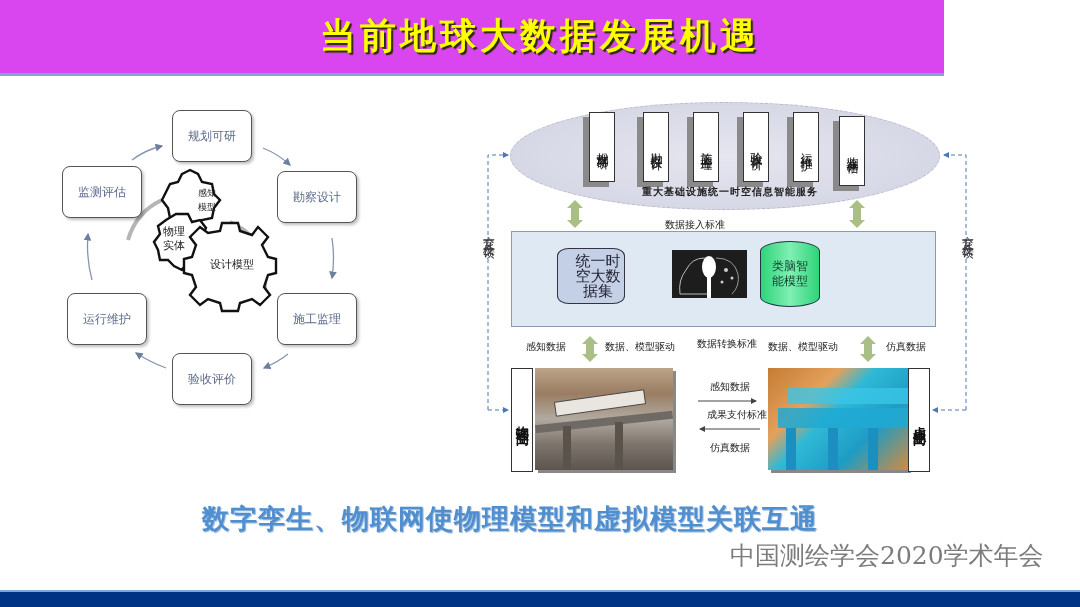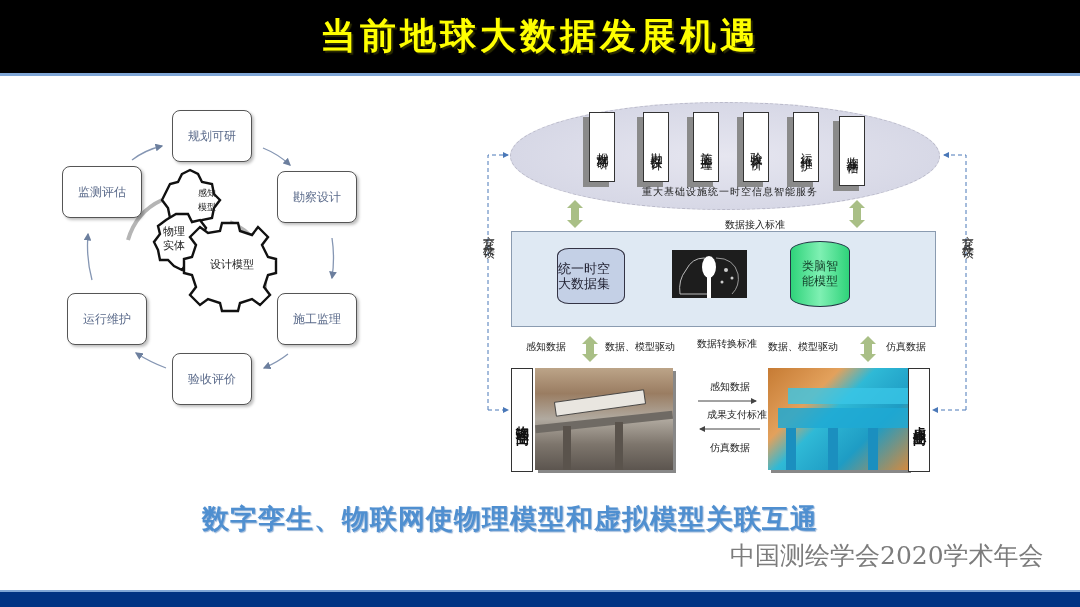--- a/index.html
+++ b/index.html
@@ -1,37 +1,37 @@
 <!DOCTYPE html>
 <html><head>
 <meta charset="utf-8">
 <style>
   * { box-sizing: border-box; margin: 0; padding: 0; }
   html, body { width: 1080px; height: 607px; overflow: hidden; background: #ffffff; }
   body { position: relative; font-family: "DejaVu Sans", "Liberation Sans", sans-serif; }
 
-  .top-bar { position: absolute; left: 0; top: 0; width: 1080px; height: 76px; background: #000000; border-bottom: 3px solid #7fa6d6; }
+  .top-bar { position: absolute; left: 0; top: 0; width: 944px; height: 76px; background: #d946ef; border-bottom: 3px solid #7fa6d6; }
   .title { position: absolute; left: 0; width: 1080px; top: 12px; text-align: center; color: #ffff00; font-size: 36px; font-weight: bold; letter-spacing: 4px; font-family: "DejaVu Serif", serif; text-shadow: 2px 2px 1px #2b2b00; }
   .bottom-bar { position: absolute; left: 0; top: 590px; width: 1080px; height: 17px; background: #003383; border-top: 2px solid #7fa6d6; }
 
   
   .cycle-box { position: absolute; width: 80px; height: 52px; border: 1.5px solid #555; border-radius: 8px; background: #fff; box-shadow: 2px 2px 3px rgba(0,0,0,0.25); display: flex; align-items: center; justify-content: center; font-size: 12px; color: #5a6a8a; }
   .cycle-svg { position: absolute; left: 50px; top: 100px; }
   .gear-label { position: absolute; font-size: 11px; color: #222; text-align: center; line-height: 14px; }
 
   
   .ellipse { position: absolute; left: 510px; top: 102px; width: 430px; height: 108px; border-radius: 50%; background: radial-gradient(ellipse at center, #e6e6f0 0%, #d7d8e6 70%, #cfd0df 100%); border: 1px dashed #b9b9c9; }
   .pillar { position: absolute; width: 26px; height: 70px; background: #fff; border: 1px solid #333; font-size: 12px; color: #111; writing-mode: vertical-rl; text-orientation: upright; display: flex; align-items: center; justify-content: center; letter-spacing: 2px; box-shadow: -6px 5px 0 #8a8a8a; }
-  .ellipse-caption { position: absolute; left: 610px; top: 185px; width: 240px; text-align: center; font-size: 10px; font-weight: normal; color: #222; letter-spacing: 1px; }
+  .ellipse-caption { position: absolute; left: 610px; top: 185px; width: 240px; text-align: center; font-size: 10px; font-weight: bold; color: #222; letter-spacing: 1px; }
 
   .mid-panel { position: absolute; left: 511px; top: 231px; width: 425px; height: 96px; background: #dfe9f3; border: 1.5px solid #8a9bb0; }
   .std-label { position: absolute; font-size: 10px; color: #222; }
-  .cyl1 { position: absolute; left: 557px; top: 248px; width: 68px; height: 56px; background: #c4d0e6; border: 1.5px solid #334; border-radius: 12px / 8px; display: flex; align-items: center; justify-content: flex-start; text-align: center; font-size: 13px; color: #223; line-height: 15px; }
+  .cyl1 { position: absolute; left: 557px; top: 248px; width: 68px; height: 56px; background: #c4d0e6; border: 1.5px solid #334; border-radius: 12px / 8px; display: flex; align-items: center; justify-content: flex-end; text-align: center; font-size: 15px; color: #223; line-height: 15px; }
   .brain { position: absolute; left: 672px; top: 250px; width: 75px; height: 48px; background: #1d1d1d; overflow: hidden; }
-  .cyl2 { position: absolute; left: 790px; top: 241px; width: 60px; height: 66px; background: linear-gradient(90deg, #2fd37a, #7ff0b3 50%, #2fd37a); border: 1.5px solid #234; border-radius: 30px / 10px; display: flex; align-items: center; justify-content: center; text-align: center; font-size: 12px; color: #13402a; line-height: 15px; }
+  .cyl2 { position: absolute; left: 760px; top: 241px; width: 60px; height: 66px; background: linear-gradient(90deg, #2fd37a, #7ff0b3 50%, #2fd37a); border: 1.5px solid #234; border-radius: 30px / 10px; display: flex; align-items: center; justify-content: center; text-align: center; font-size: 12px; color: #13402a; line-height: 15px; }
 
   .side-label { position: absolute; font-size: 12px; color: #333; writing-mode: vertical-rl; text-orientation: upright; letter-spacing: 4px; }
   .small-label { position: absolute; font-size: 10px; color: #222; white-space: nowrap; }
 
   .space-tag { position: absolute; width: 22px; height: 104px; background: #fff; border: 1px solid #333; font-size: 13px; font-weight: bold; color: #111; writing-mode: vertical-rl; text-orientation: upright; display: flex; align-items: center; justify-content: center; letter-spacing: 2px; }
   .photo-physical { position: absolute; left: 535px; top: 368px; width: 138px; height: 102px; background: linear-gradient(180deg, #bca488 0%, #9a7d62 25%, #b1aaa0 50%, #7d756c 75%, #5c554f 100%); box-shadow: 3px 3px 0 #888; overflow: hidden; }
   .photo-virtual { position: absolute; left: 768px; top: 368px; width: 140px; height: 102px; background: linear-gradient(135deg, #c67b34 0%, #e3a15c 30%, #2fb9d6 45%, #1e9cc4 70%, #d38a40 100%); box-shadow: 3px 3px 0 #888; overflow: hidden; }
 
   .footer-main { position: absolute; left: 202px; top: 501px; font-size: 27px; font-weight: bold; color: #4f8fd0; letter-spacing: 1px; text-shadow: 1px 1px 1px #9ab6d8; white-space: nowrap; }
   .footer-watermark { position: absolute; left: 730px; top: 539px; font-size: 25px; color: #6e6e6e; font-family: "DejaVu Serif", serif; white-space: nowrap; opacity: 0.9; }
@@ -118,21 +118,21 @@
     <path d="M488,410 V155 H508" stroke="#4a78b8" stroke-width="1" stroke-dasharray="4,3" fill="none" marker-end="url(#bh)"></path>
     <path d="M488,410 H508" stroke="#4a78b8" stroke-width="1" stroke-dasharray="4,3" fill="none" marker-end="url(#bh)"></path>
     <path d="M966,410 V155 H944" stroke="#4a78b8" stroke-width="1" stroke-dasharray="4,3" fill="none" marker-end="url(#bh)"></path>
     <path d="M966,410 H933" stroke="#4a78b8" stroke-width="1" stroke-dasharray="4,3" fill="none" marker-end="url(#bh)"></path>
 
     <path d="M698,401 H756" stroke="#444" stroke-width="1" fill="none" marker-end="url(#kh)"></path>
     <path d="M760,429 H700" stroke="#444" stroke-width="1" fill="none" marker-end="url(#kh)"></path>
   </svg>
 
   <div class="mid-panel"></div>
-  <div class="std-label" style="left:725px; top:218px;">数据接入标准</div>
+  <div class="std-label" style="left:665px; top:218px;">数据接入标准</div>
   <div class="std-label" style="left:697px; top:313px;margin-top:24px;">数据转换标准</div>
 
   <div class="cyl1">
     <span style="width:52px;">统一时空大数据集</span>
   </div>
   <div class="brain">
     <svg width="75" height="48">
       <path d="M8,44 Q6,30 14,20 Q20,8 32,8 Q36,8 34,14 Q30,22 36,28 Q40,36 36,44 Z" fill="none" stroke="#bbb" stroke-width="1"></path>
       <ellipse cx="37" cy="17" rx="7" ry="11" fill="#fff"></ellipse>
       <rect x="35" y="26" width="4" height="22" fill="#fff"></rect>

